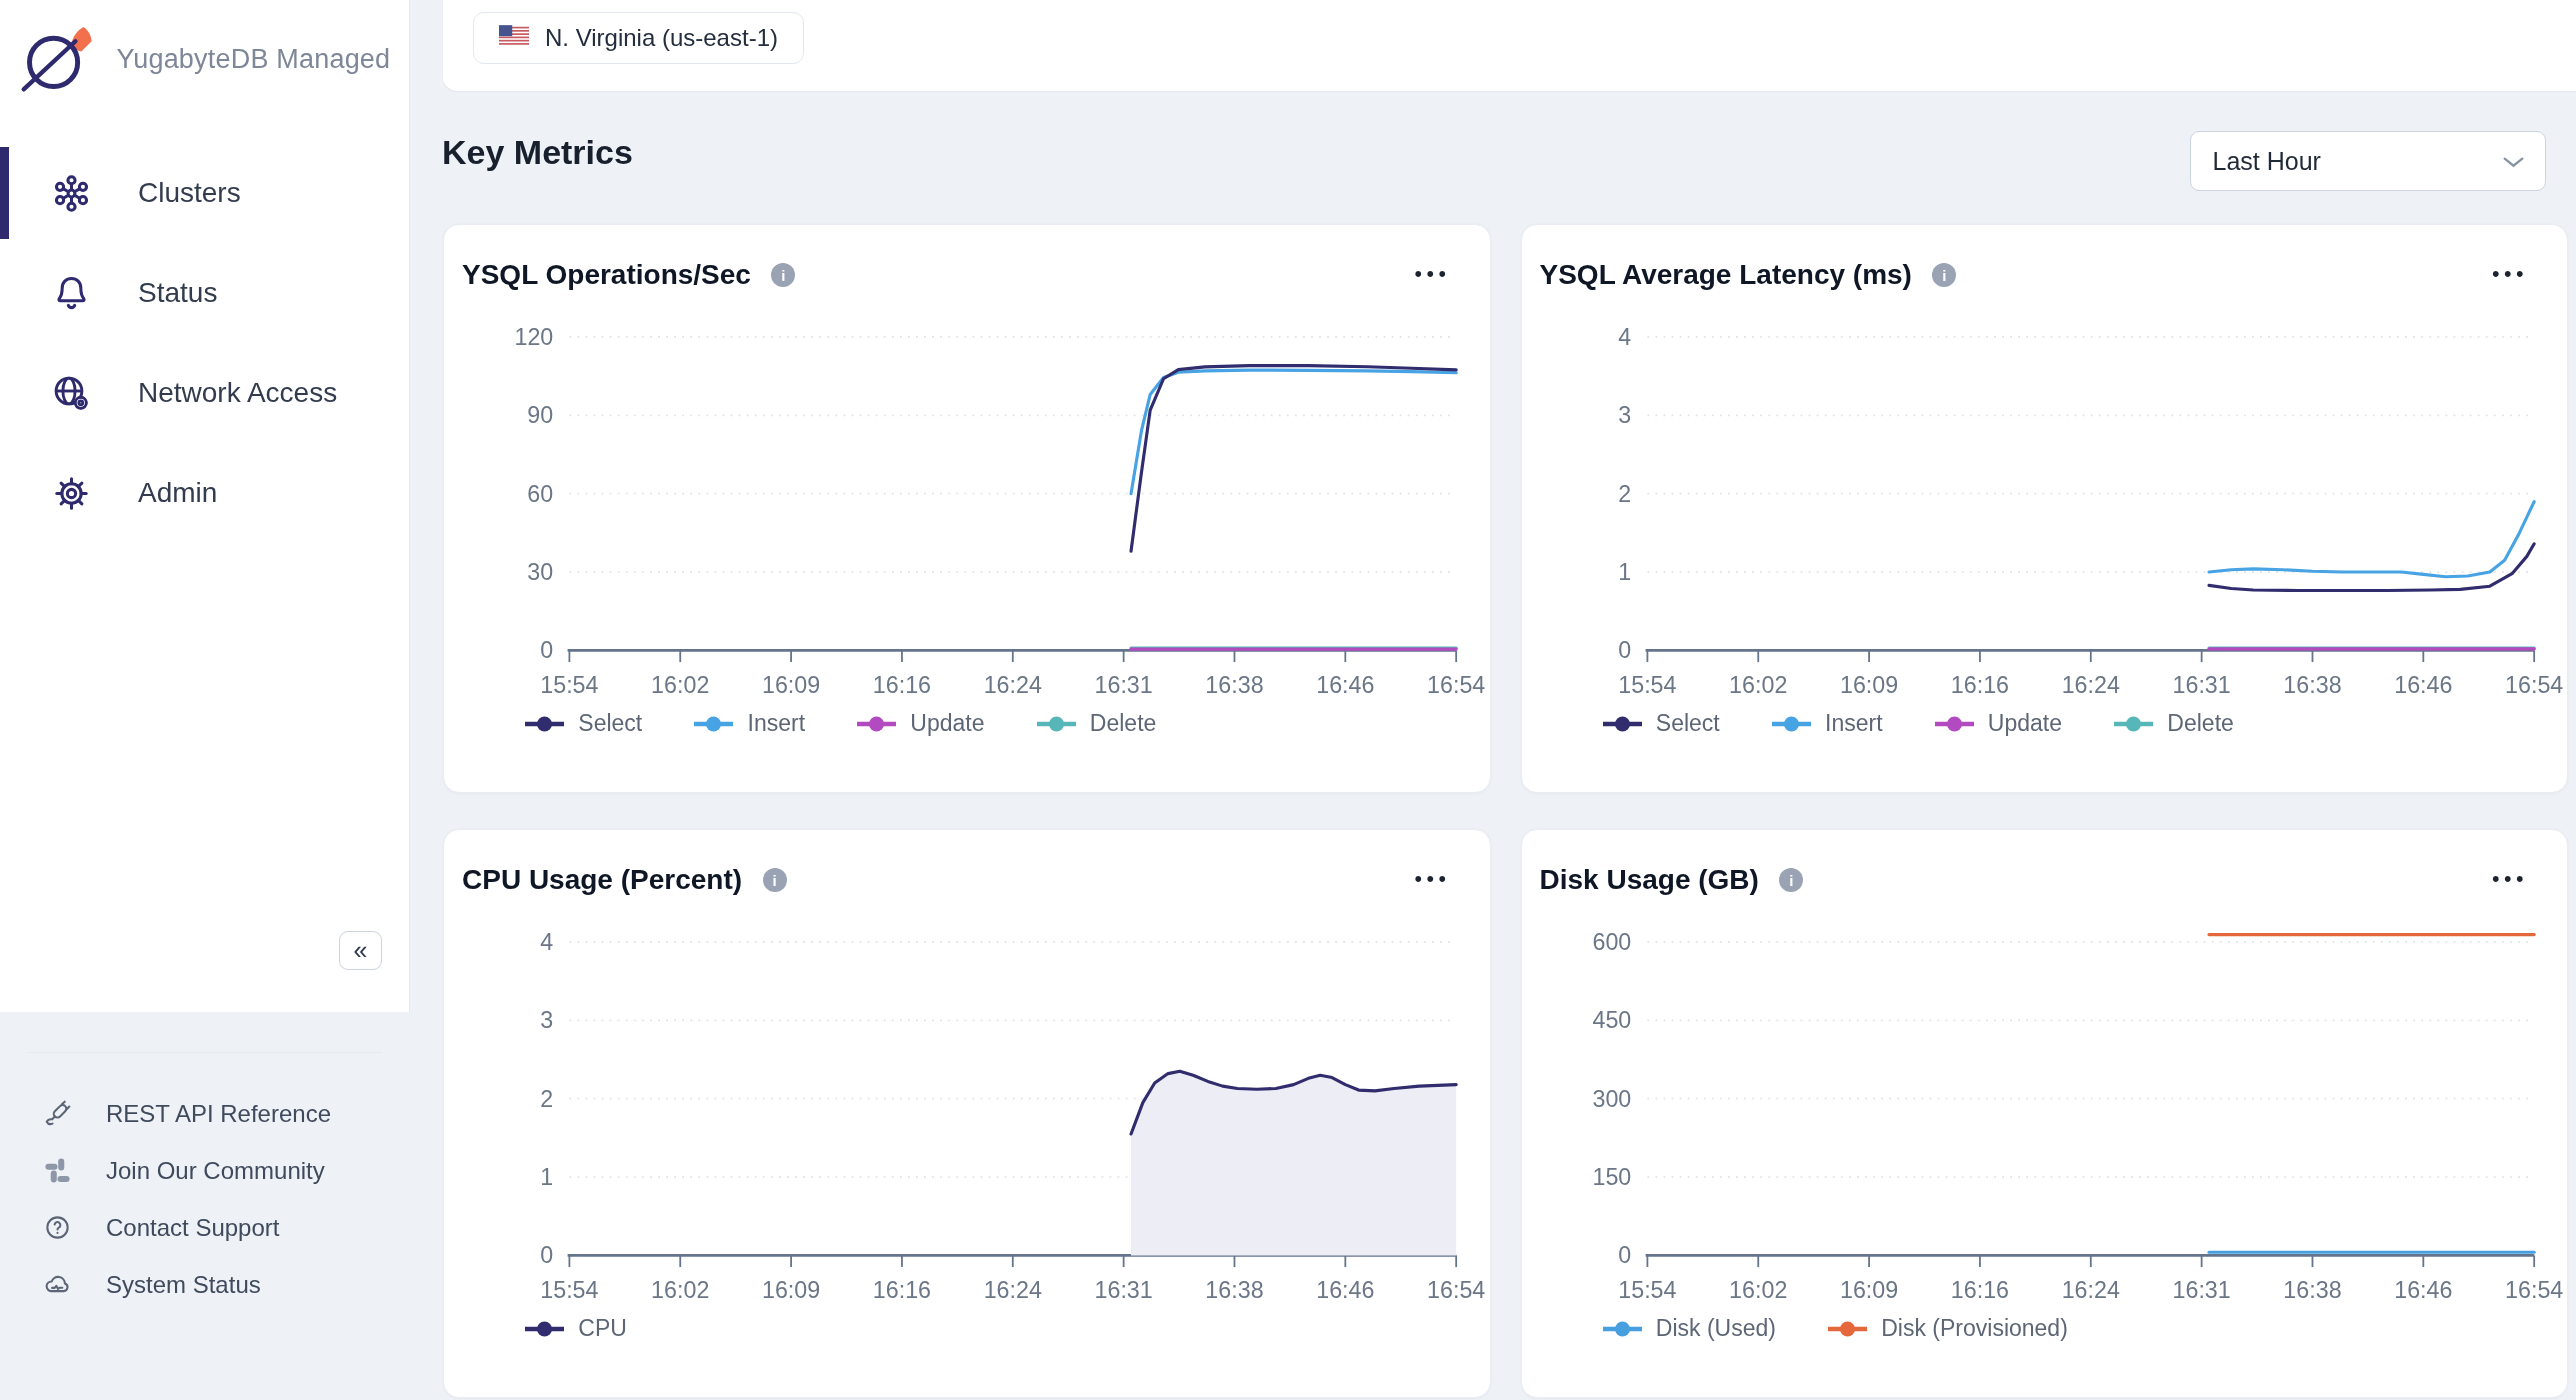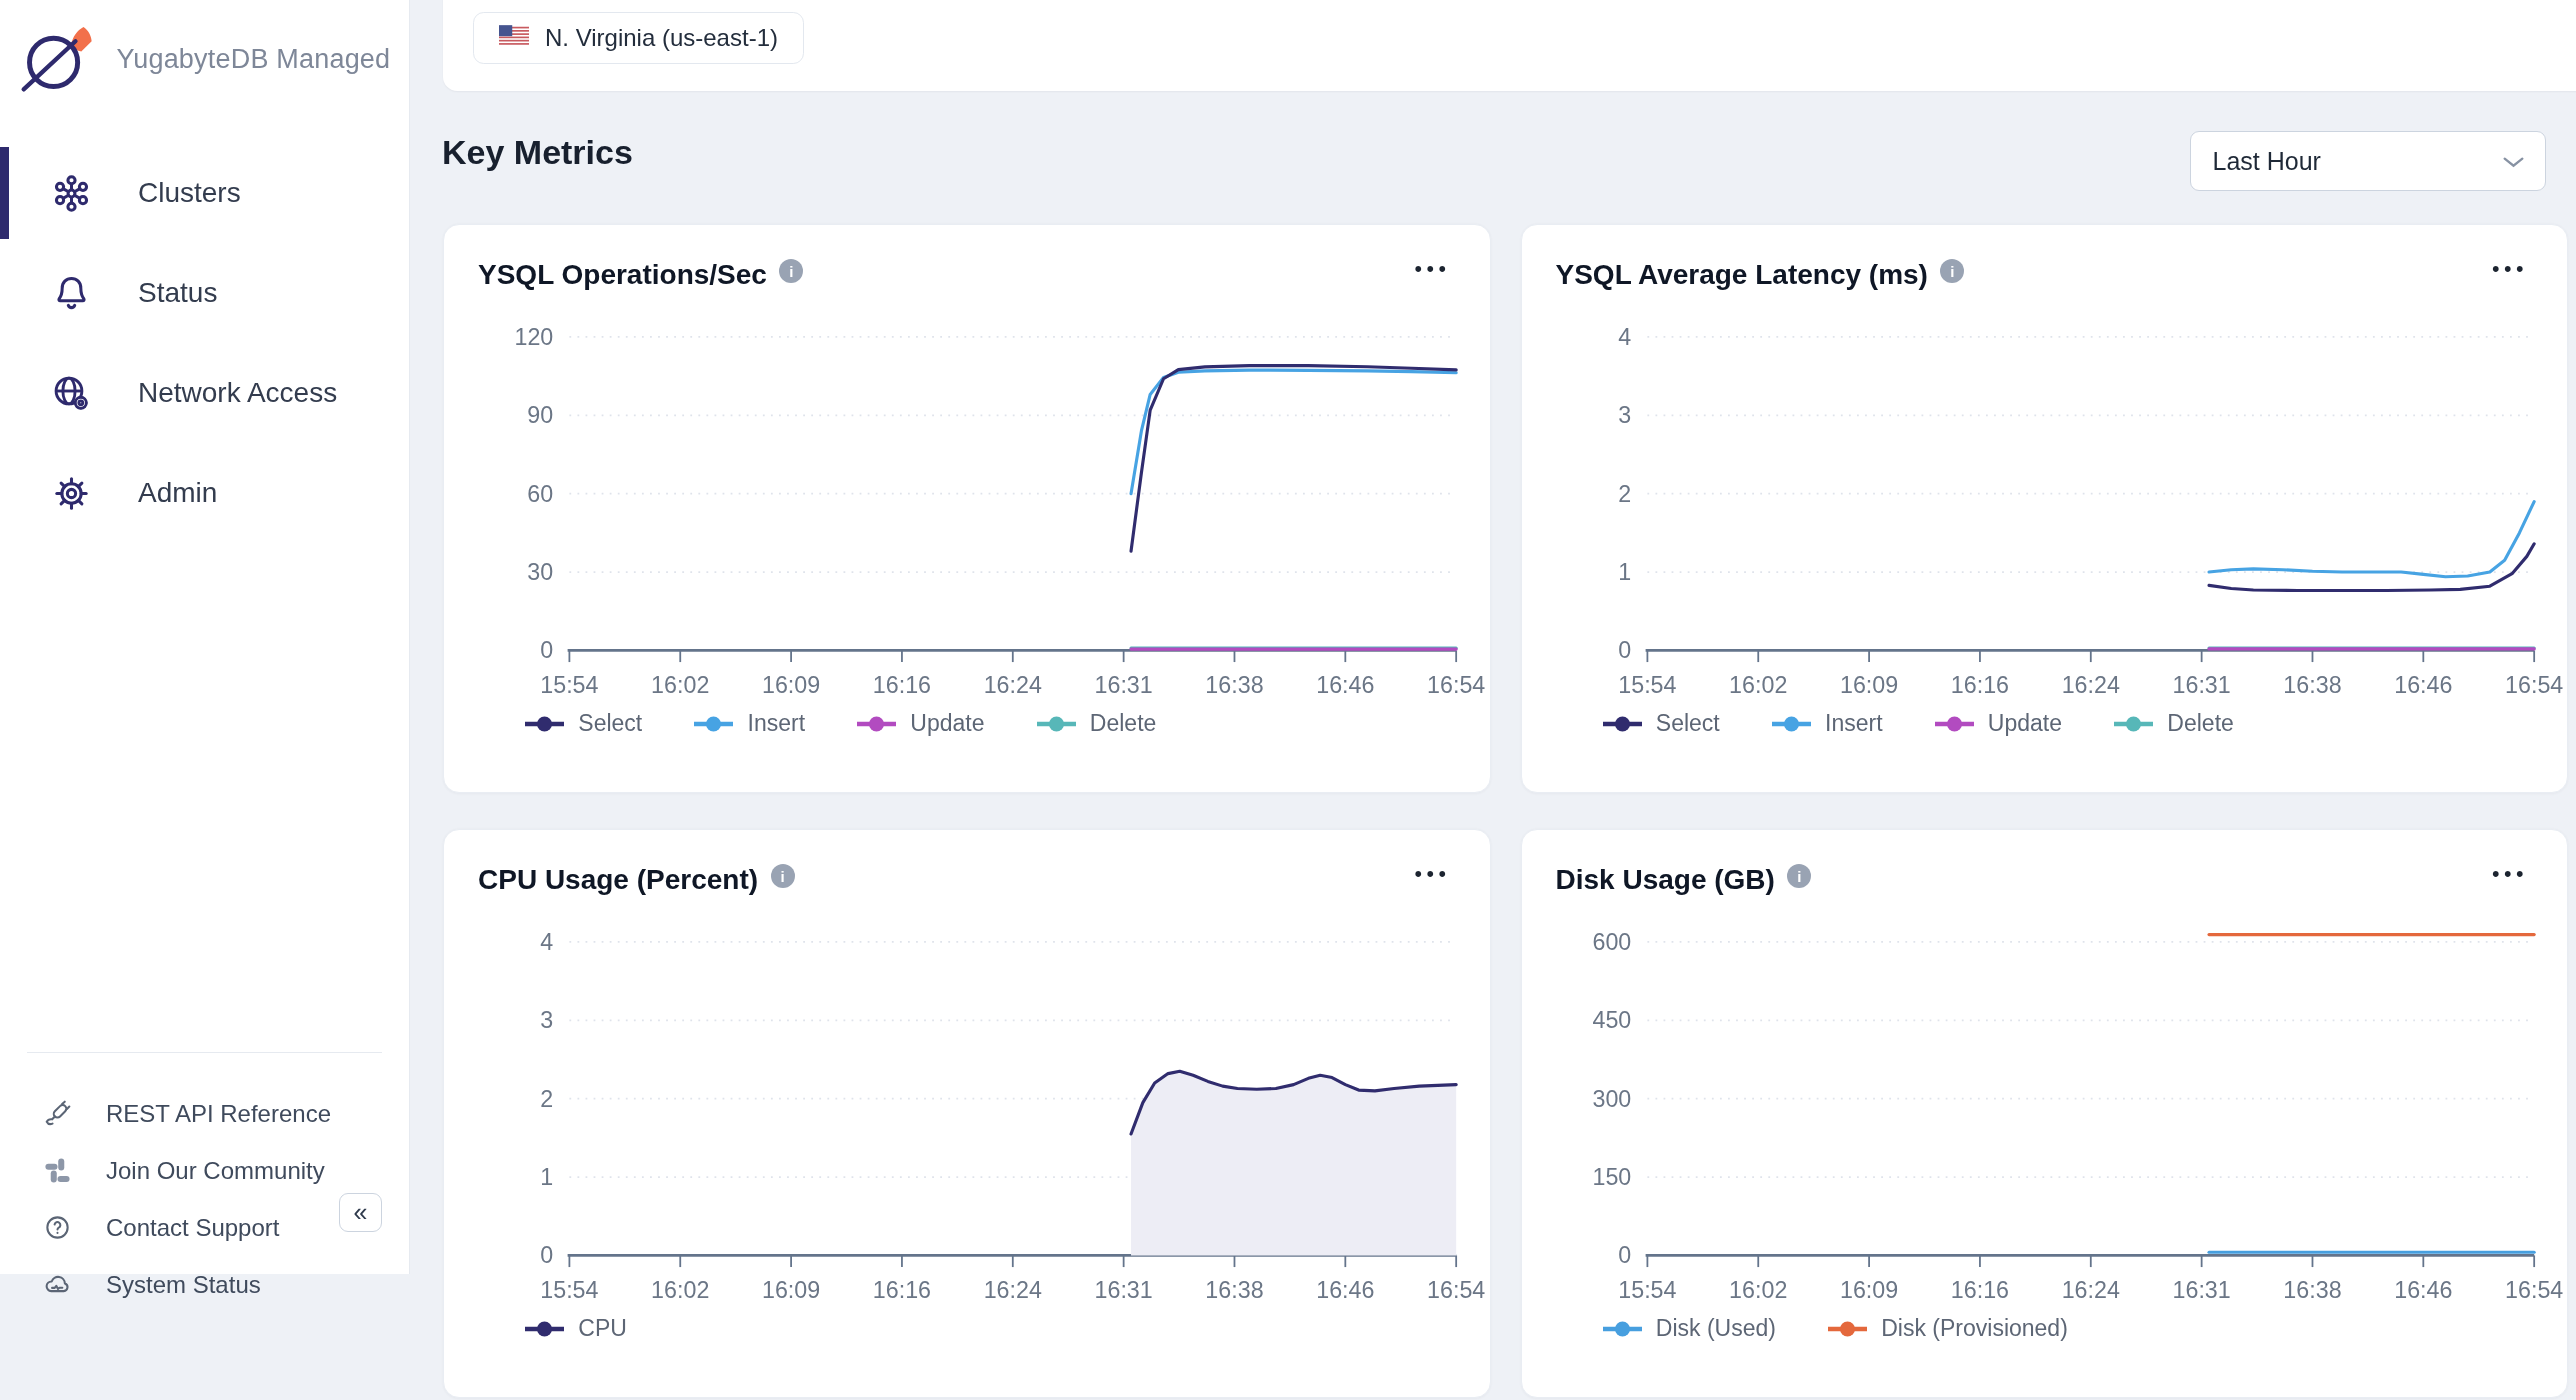--- a/index.html
+++ b/index.html
@@ -6,21 +6,21 @@
   html,body { width:2576px; height:1401px; }
   body {
     font-family:"Liberation Sans", sans-serif;
     background:#eef1f6;
     position:relative;
     overflow:hidden;
     color:#1a2230;
   }
   
   .sidebar {
-    position:absolute; left:0; top:0; width:410px; height:1274px;
+    position:absolute; left:0; top:0; width:410px; height:1012px;
     background:#ffffff; border-right:0.9px solid #e6eaf0;
   }
   .brand { display:flex; align-items:center; gap:21.5px; padding:23px 0 0 18px; }
   .brand-text { font-size:27px; color:#7e8798; letter-spacing:0.2px; }
   .nav { margin-top:47px; }
   .nav-item {
     position:relative; display:flex; align-items:center; gap:45px;
     height:100px; padding-left:50px; cursor:pointer;
     font-size:28px; color:#333c4e;
   }
@@ -71,21 +71,21 @@
   .cards {
     position:absolute; left:443px; top:224px; width:2125px;
     display:grid; grid-template-columns:1fr 1fr; gap:36px 30px;
   }
   .card {
     position:relative; height:569px; background:#fff;
     border:0.9px solid #e9edf3; border-radius:16px;
     box-shadow:0 0.9px 2.7px rgba(16,24,40,.04);
     overflow:hidden;
   }
-  .card-header { display:flex; align-items:flex-start; padding:34px 39px 0 34px; }
+  .card-header { display:flex; align-items:center; padding:34px 39px 0 18px;gap:8px; }
   .card-title { font-size:28px; font-weight:700; color:#0f1726; }
   .info-badge {
     width:24px; height:24px; border-radius:50%; background:#99a3b3;
     color:#fff; font-size:15px; font-weight:700; font-style:normal;
     display:inline-flex; align-items:center; justify-content:center;
     margin-left:12.5px; cursor:pointer;
   }
   .more-btn {
     margin-left:auto; font-size:21.5px; letter-spacing:4.5px; color:#1c2430;
     cursor:pointer; line-height:1;

